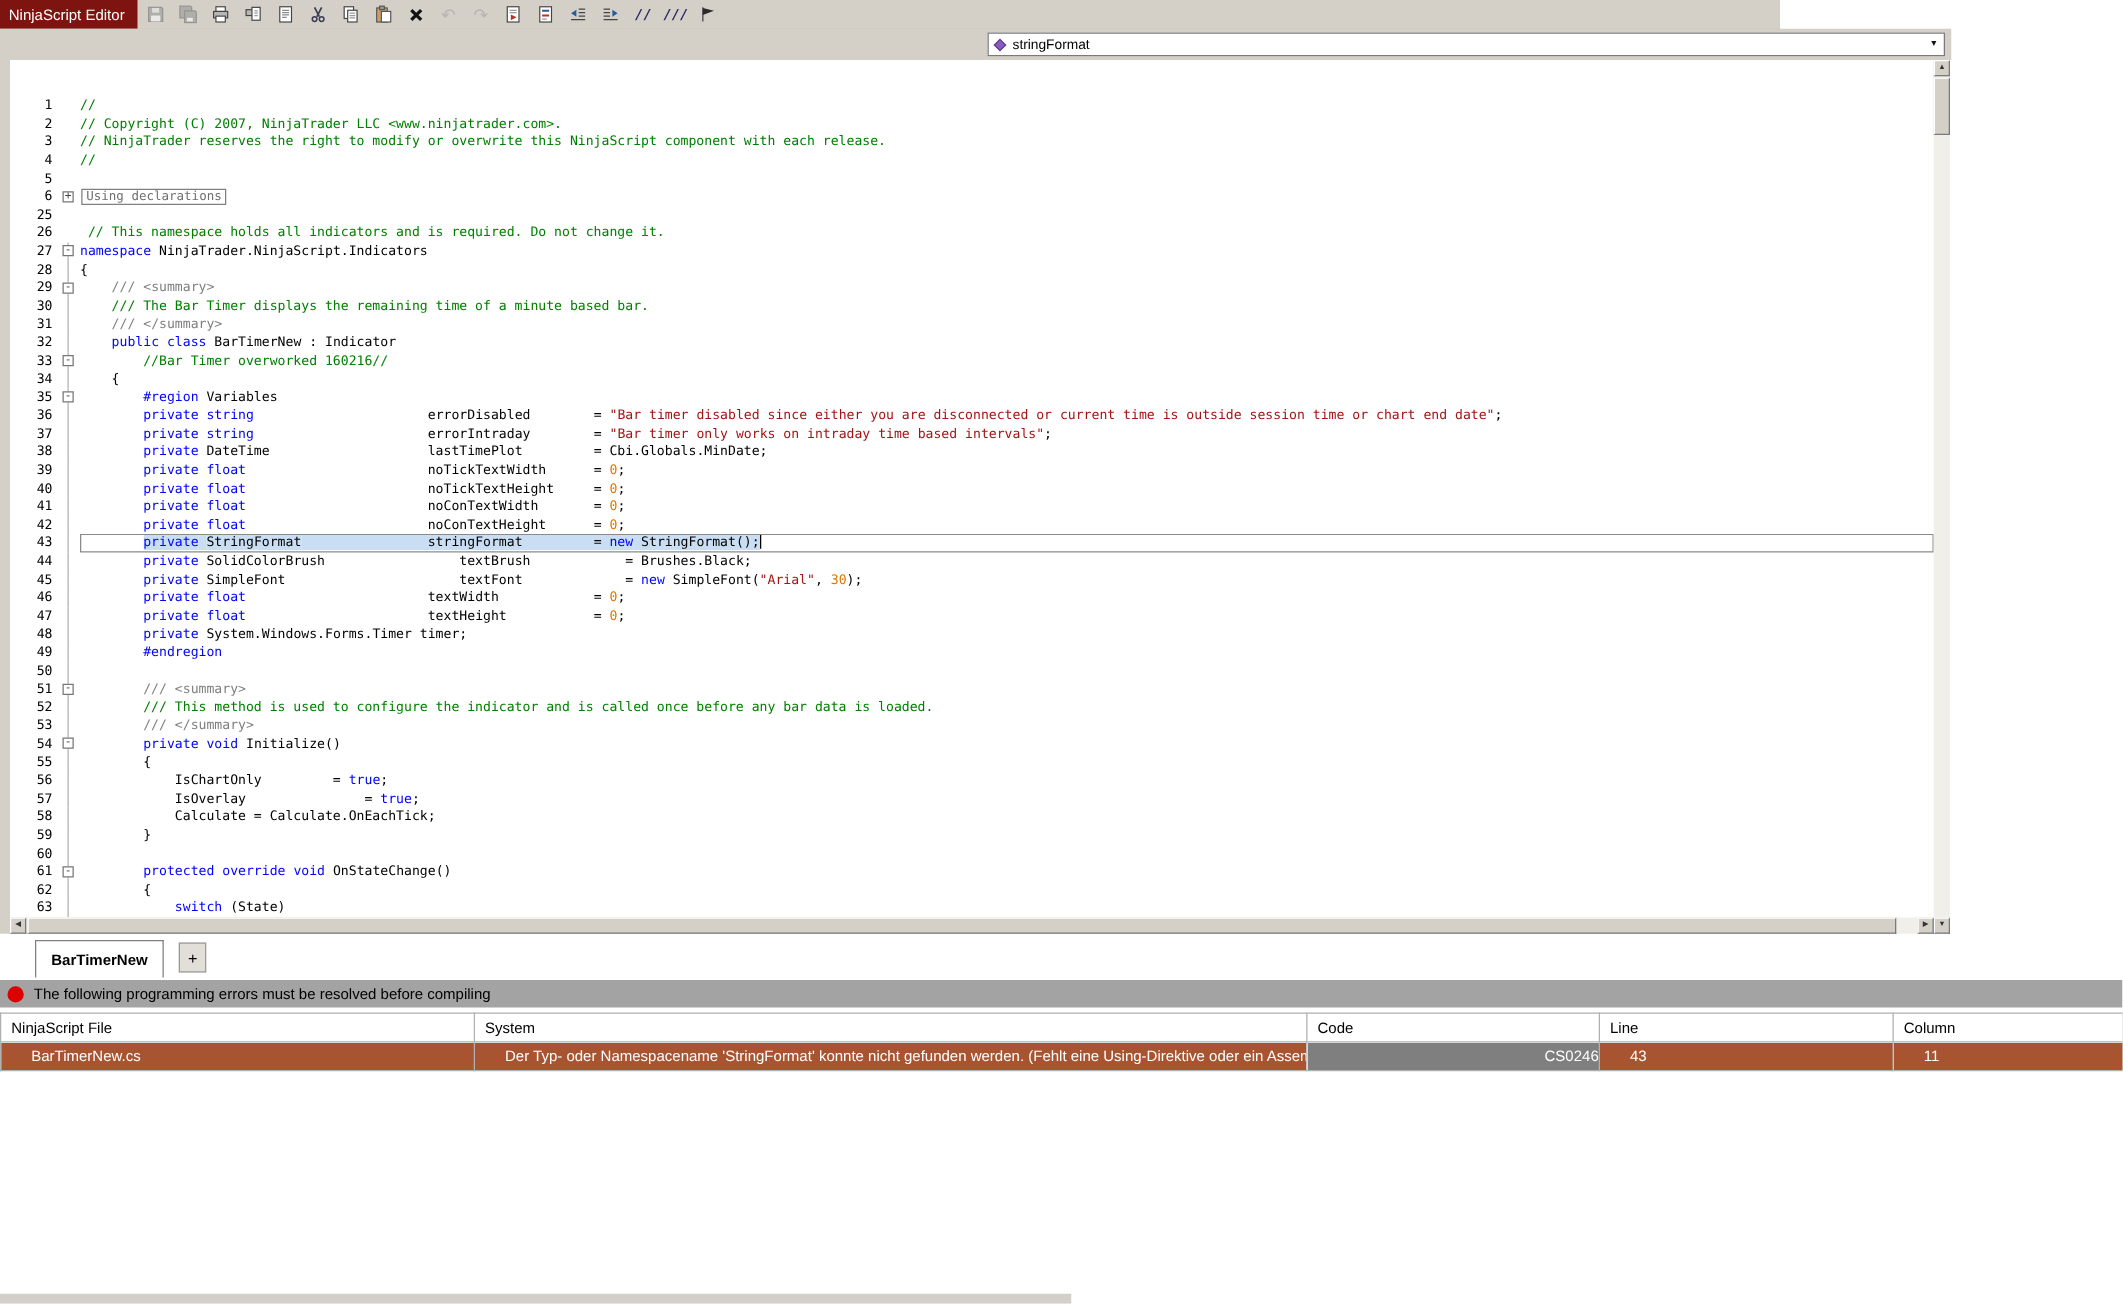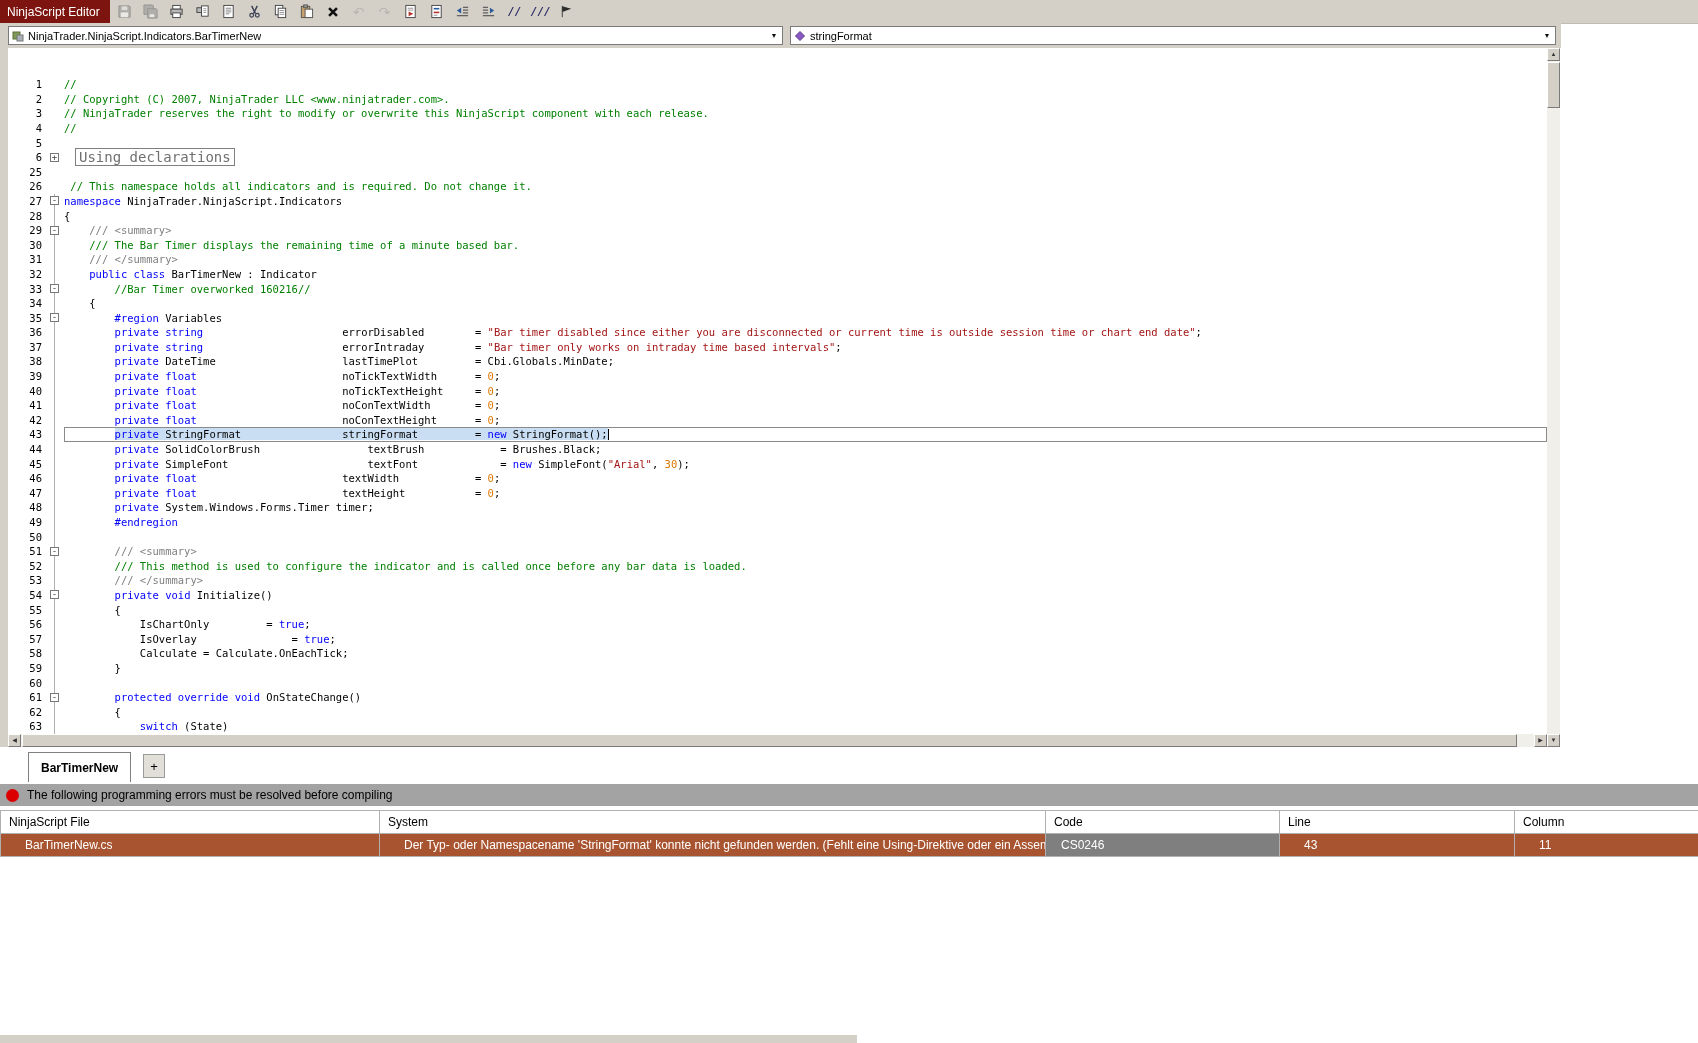--- a/index.html
+++ b/index.html
@@ -2,21 +2,21 @@
 <html style="--accent-maroon: #7d1410; --error-row: #a85430; --code-badge: #7f7f7f; --keyword: #0000ff; --comment: #008000; --string: #a31515; --number: #dd7700; --selection: #c9def2; --error-dot: #dd0000;"><head>
 <meta charset="utf-8">
 <style>
   html,body{margin:0;padding:0;}
   body{
     width:1698px;height:1043px;position:relative;overflow:hidden;
     background:#ffffff;font-family:"Liberation Sans",sans-serif;color:#000;
   }
   
   .toolbar{
-    position:absolute;top:0;left:0;width:1698px;height:23px;
+    position:absolute;top:0;left:0;width:1424px;height:23px;
     background:#d4d0c8;border-bottom:1px solid #c0bcb2;
     display:flex;align-items:center;
   }
   .app-label{
     height:23px;display:flex;align-items:center;
     background:var(--accent-maroon,#7d1410);color:#fff;
     font-size:12px;padding:0 10px 0 7px;min-width:100px;box-sizing:border-box;
   }
   .tb-btn{
     width:22px;height:20px;margin-left:4px;display:flex;align-items:center;justify-content:center;
@@ -54,21 +54,21 @@
   .codeln{flex:1;}
   .cur .codeln{box-shadow:inset 0 0 0 1px #8a8a8a;}
   .sel{background:var(--selection,#c9def2);}
   .caret{display:inline-block;width:1px;height:11px;background:#000;vertical-align:-2px;}
   .sp{color:#000}
   .sk{color:var(--keyword,#0000ff)}
   .sc{color:var(--comment,#008000)}
   .sg{color:#808080}
   .ss{color:var(--string,#a31515)}
   .sn{color:var(--number,#dd7700)}
-  .sb{border:1px solid #808080;color:#707070;padding:0 3px;margin-left:11px;font-size:14px;background:#fff;}
+  .sb{border:1px solid #808080;color:#707070;padding:0 3px;margin-left:1px;font-size:10px;background:#fff;}
   
   .vscroll{position:absolute;top:48px;left:1547px;width:13px;height:699px;background:#f1efe9;}
   .hscroll{position:absolute;top:734px;left:8px;width:1539px;height:13px;background:#f1efe9;}
   .sb-btn{
     position:absolute;width:13px;height:13px;background:#d4d0c8;
     border:1px solid;border-color:#fff #7a7a7a #7a7a7a #fff;box-sizing:border-box;
     font-size:6px;line-height:10px;text-align:center;color:#333;
   }
   .sb-thumb{position:absolute;background:#d4d0c8;border:1px solid;border-color:#fff #7a7a7a #7a7a7a #fff;box-sizing:border-box;}
   
@@ -92,21 +92,21 @@
     position:absolute;top:810px;left:0;width:1698px;border-collapse:collapse;table-layout:fixed;font-size:12px;
   }
   .errtable th{
     border:1px solid #b0b0b0;font-weight:normal;text-align:left;padding:3px 8px;height:16px;background:#fff;color:#000;margin-top:32px;
   }
   .errtable td{
     border:1px solid #b0b0b0;padding:3px 24px;height:16px;color:#fff;
     white-space:nowrap;overflow:hidden;
   }
   .errrow{background:var(--error-row,#a85430);}
-  td.codecell{background:var(--code-badge,#7f7f7f);text-align:left;padding:3px 15px;}
+  td.codecell{background:var(--code-badge,#7f7f7f);text-align:right;padding:3px 0;}
   .bottom-strip{position:absolute;left:0;bottom:0;width:857px;height:8px;background:#d4d0c8;}
   svg line, svg path{vector-effect:non-scaling-stroke;}
 </style>
 </head>
 <body>
 
 <div class="toolbar">
   <div class="app-label">NinjaScript Editor</div>
 
   <div class="tb-btn disabled">
@@ -210,28 +210,20 @@
   </div>
   <div class="tb-btn">
     <svg width="15" height="15" viewBox="0 0 16 16">
         <path d="M3.5 2v12" stroke="#444"></path>
         <path d="M3.5 2.5L13 5 3.5 8.5z" fill="#2a2a2a"></path>
       </svg>
   </div>
 </div>
 
 <div class="combo-row">
-  <div class="combo script">
-    <svg width="12" height="12" viewBox="0 0 12 12">
-        <rect x="1" y="2" width="7" height="7" fill="#7f9a52" stroke="#5a6e3a"></rect>
-        <rect x="5" y="5" width="6" height="6" fill="#aab0b8" stroke="#777"></rect>
-      </svg>
-    <span class="combo-text">NinjaTrader.NinjaScript.Indicators.BarTimerNew</span>
-    <span class="combo-arrow">▼</span>
-  </div>
   <div class="combo member">
     <svg width="12" height="12" viewBox="0 0 12 12">
         <path d="M6 1.5L10.5 6 6 10.5 1.5 6z" fill="#8a5ac2" stroke="#5a3a8a"></path>
       </svg>
     <span class="combo-text">stringFormat</span>
     <span class="combo-arrow">▼</span>
   </div>
 </div>
 
 <div class="left-strip"></div>

